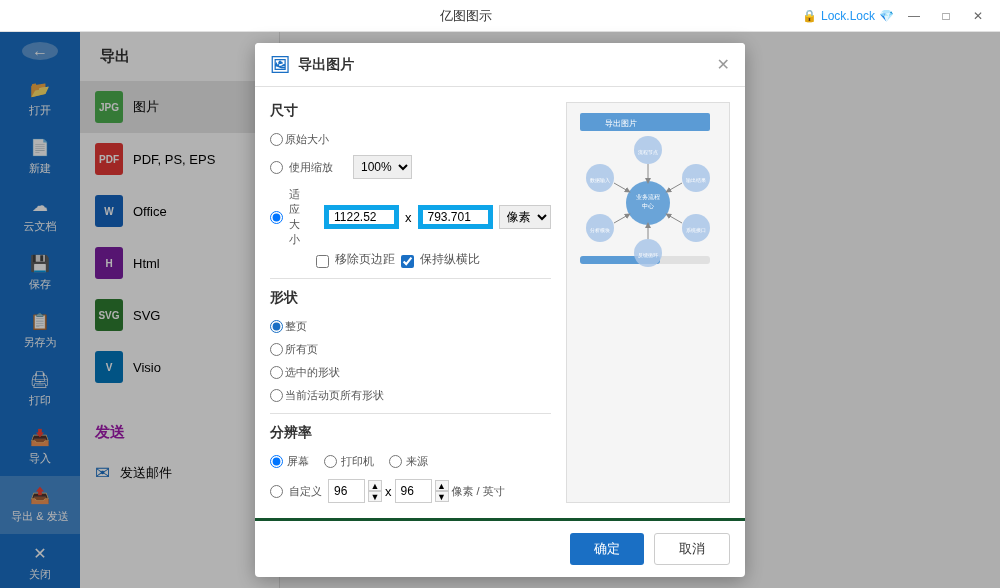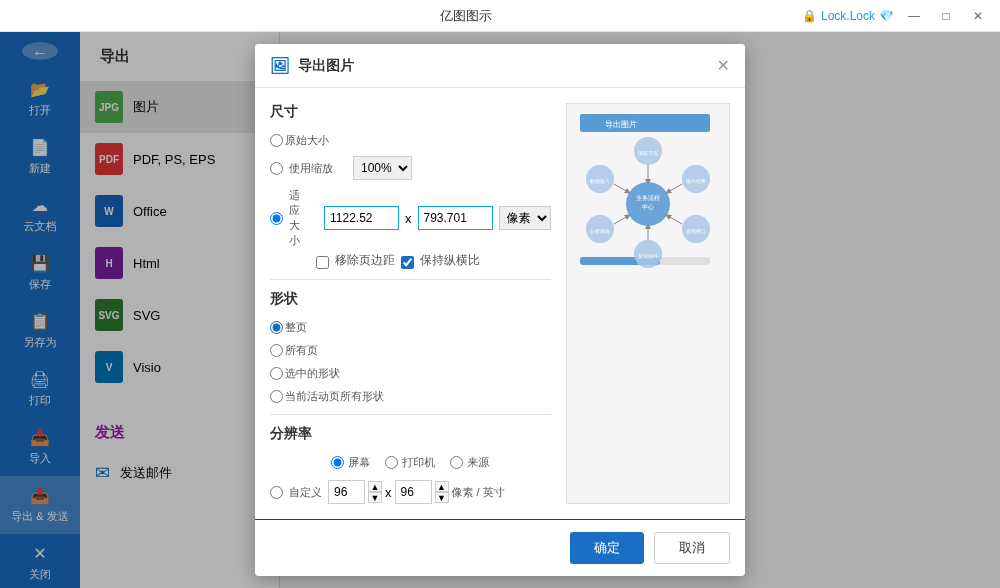--- a/index.html
+++ b/index.html
@@ -56,31 +56,31 @@
     .dialog-title { display: flex; align-items: center; gap: 8px; font-size: 14px; font-weight: bold; color: #333; }
     .dialog-close { cursor: pointer; color: #999; font-size: 16px; border: none; background: none; }
     .dialog-body { display: flex; padding: 15px; gap: 15px; }
     .dialog-left { flex: 1; }
     .dialog-right { width: 170px; border: 1px solid #ddd; background: #f5f5f5; display: flex; align-items: center; justify-content: center; overflow: hidden; }
     .section-title { font-size: 14px; font-weight: bold; color: #333; margin-bottom: 12px; }
     .radio-group { margin-bottom: 8px; display: flex; align-items: center; gap: 2px; }
     .radio-group input[type="radio"] { cursor: pointer; accent-color: #1a6fc4; }
     .radio-row { display: flex; align-items: center; gap: 10px; margin-bottom: 8px; }
     .size-inputs { display: flex; align-items: center; gap: 6px; margin-left: 18px; }
-    .size-input { width: 75px; height: 24px; border: 1px solid #0ea5e9; padding: 2px 5px; font-size: 12px; }
+    .size-input { width: 75px; height: 24px; border: 5px solid #0ea5e9; padding: 2px 5px; font-size: 12px; }
     .size-select { height: 24px; border: 1px solid #ccc; font-size: 12px; padding: 0 3px; }
     .checkbox-row { display: flex; align-items: flex-end; gap: 6px; font-size: 12px; color: #555; margin-left: 18px; margin-bottom: 10px; padding-left: 28px; }
     .checkbox-row input[type="checkbox"] { accent-color: #1a6fc4; }
     .divider { border: none; border-top: 1px solid #e0e0e0; margin: 10px 0; }
     .shape-options { margin-bottom: 5px; }
-    .dpi-row { display: flex; align-items: center; gap: 15px; margin-bottom: 10px; justify-content: center; }
+    .dpi-row { display: flex; align-items: center; gap: 15px; margin-bottom: 10px; }
     .dpi-input { width: 37px; height: 24px; border: 1px solid #ccc; padding: 2px 5px; font-size: 12px; }
     .dpi-spinner { display: flex; flex-direction: column; }
     .dpi-spin-btn { width: 14px; height: 11px; border: 1px solid #ccc; background: #f5f5f5; cursor: pointer; font-size: 9px; display: flex; align-items: center; justify-content: center; }
-    .dialog-footer { display: flex; justify-content: flex-end; gap: 10px; padding: 12px 15px; border-top: 1px solid #14532d; }
+    .dialog-footer { display: flex; justify-content: flex-end; gap: 10px; padding: 12px 15px; border-top: 3px solid #14532d; }
     .btn-primary { background: #1a6fc4; color: #fff; border: none; padding: 6px 24px; cursor: pointer; border-radius: 3px; font-size: 13px; }
     .btn-default { background: #fff; color: #333; border: 1px solid #ccc; padding: 6px 24px; cursor: pointer; border-radius: 3px; font-size: 13px; }
     .label-text-sm { font-size: 11px; color: #555; }
 
     .send-envelope { color: #1a6fc4; font-size: 18px; }
   </style>
 </head>
 <body>
 
 <div class="titlebar">

